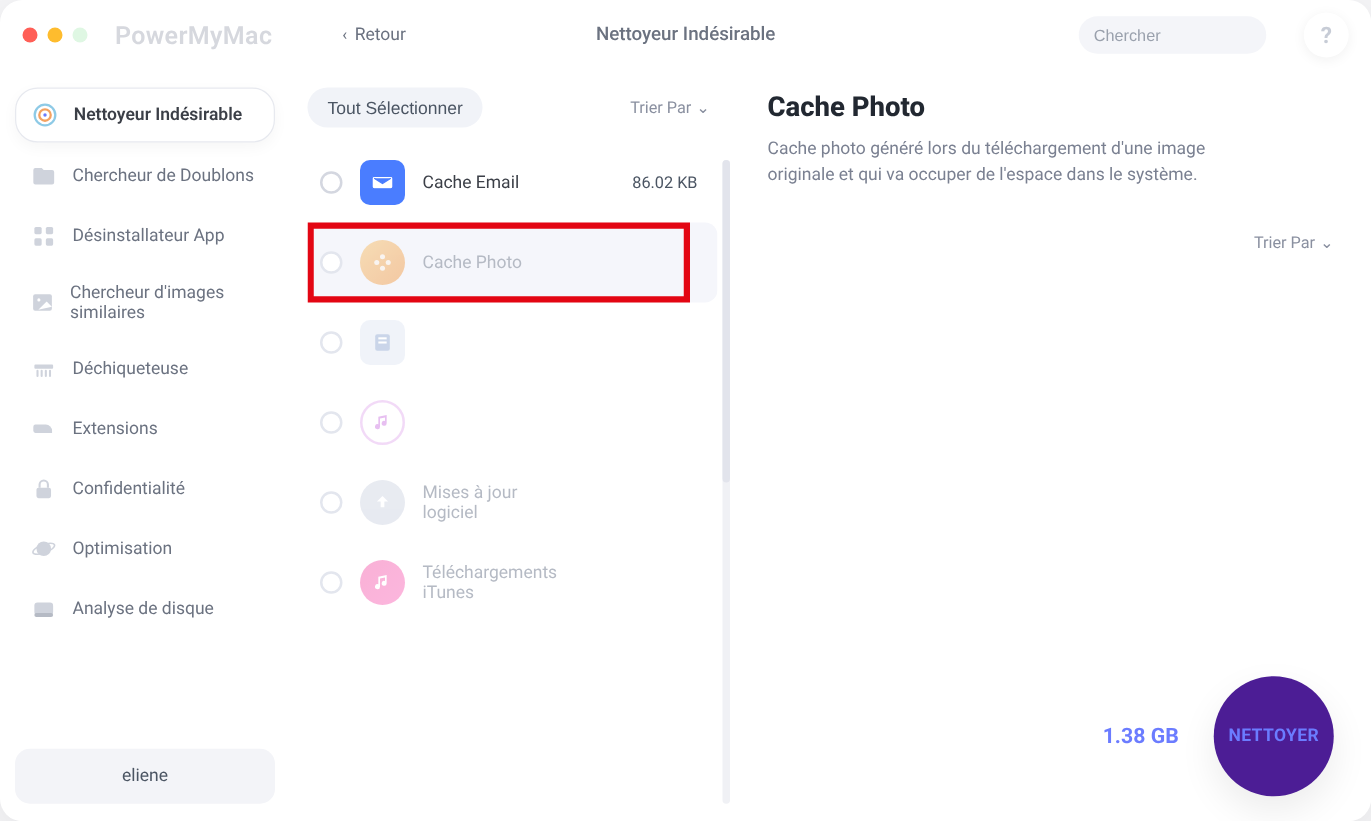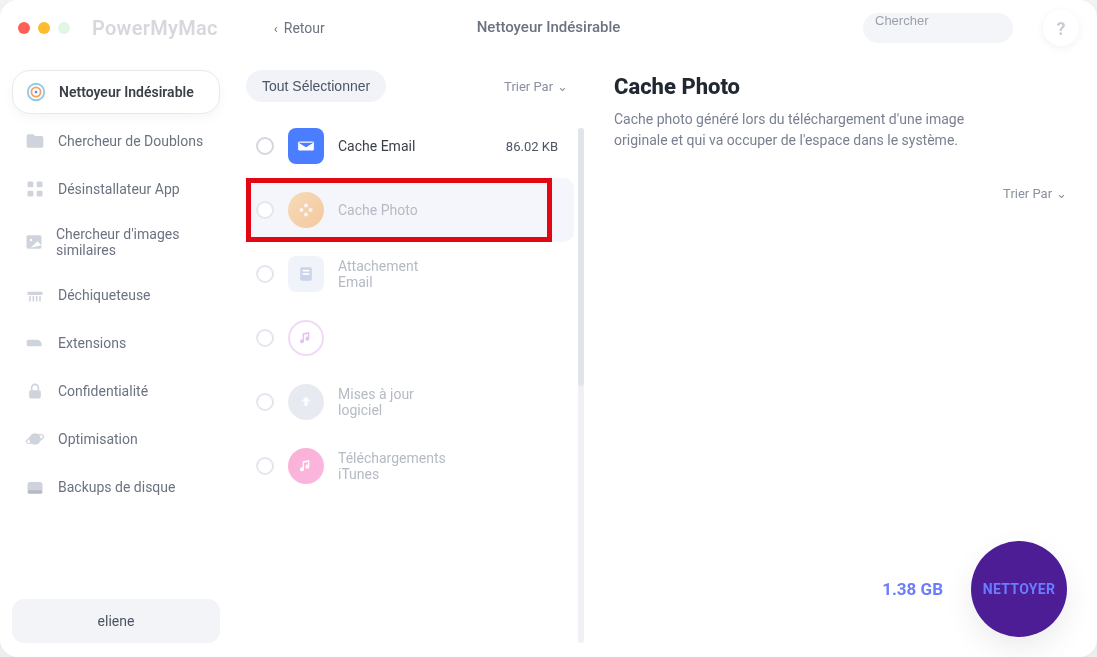--- a/index.html
+++ b/index.html
@@ -47,21 +47,21 @@
     font-weight: 500;
     pointer-events: none;
   }
   .search {
     margin-left: auto;
     width: 150px;
     height: 30px;
     background: #f4f5f9;
     border-radius: 15px;
     display: flex;
-    align-items: flex-start;
+    align-items: center;
     padding: 0 12px;
     gap: 8px;
   }
   .search input {
     border: none; outline: none; background: transparent;
     flex: 1; font-size: 13px; color: #4b5563;
   }
   .search input::placeholder { color: #9aa1ad; }
   .search-icon { color: #b5bac4; font-size: 14px; }
   .help {
@@ -321,21 +321,21 @@
         </span>
         <span>Optimisation</span>
       </div>
       <div class="side-item">
         <span class="side-icon">
           <svg width="20" height="20" viewBox="0 0 24 24" fill="currentColor">
               <rect x="3" y="6" width="18" height="12" rx="3"></rect>
               <rect x="3" y="16" width="18" height="4" rx="2" fill="#b5bac4"></rect>
             </svg>
         </span>
-        <span>Backups de disque</span>
+        <span>Analyse de disque</span>
       </div>
       <div class="user-pill">
         <span>eliene</span>
       </div>
     </aside>
 
     <section class="mid">
       <div class="mid-header">
         <button class="select-all">Tout Sélectionner</button>
         <div class="sort">
@@ -375,21 +375,20 @@
 
         <div class="row dim">
           <span class="check"></span>
           <span class="thumb" style="background:#e4eaf5">
             <svg width="20" height="20" viewBox="0 0 24 24" fill="#9fb4d8">
                 <rect x="5" y="4" width="14" height="16" rx="2"></rect>
                 <rect x="8" y="7" width="8" height="2" fill="#fff"></rect>
                 <rect x="8" y="11" width="8" height="2" fill="#fff"></rect>
               </svg>
           </span>
-          <span class="label" style="max-width:110px">Attachement Email</span>
         </div>
 
         <div class="row dim">
           <span class="check"></span>
           <span class="thumb" style="background:#fff;border:2px solid #e8bdf2;border-radius:50%">
             <svg width="16" height="16" viewBox="0 0 24 24" fill="#d48ce6">
                 <path d="M9 17a3 3 0 11-2-2.83V5l10-2v10a3 3 0 11-2-2.83V6l-6 1.2V17z"></path>
               </svg>
           </span>
         </div>

